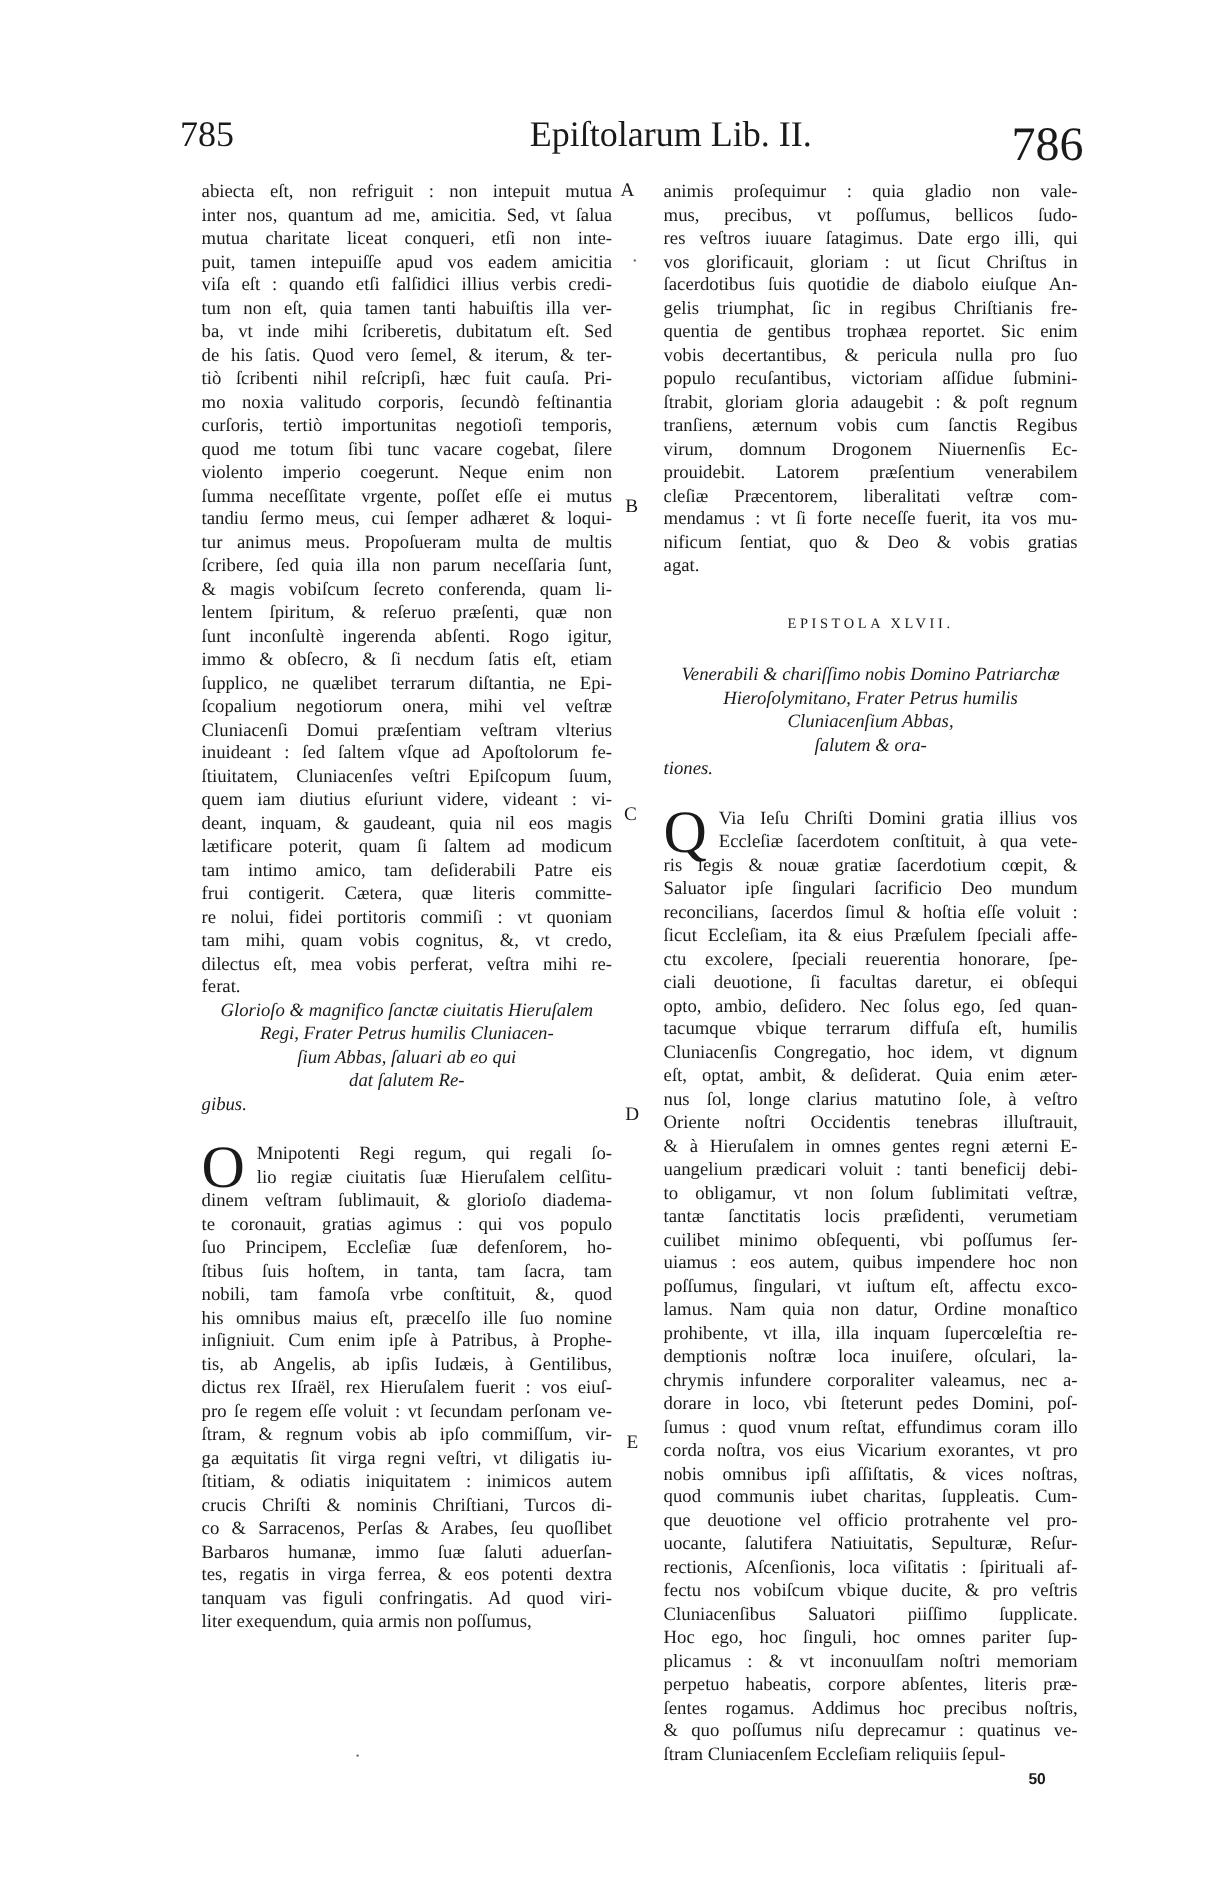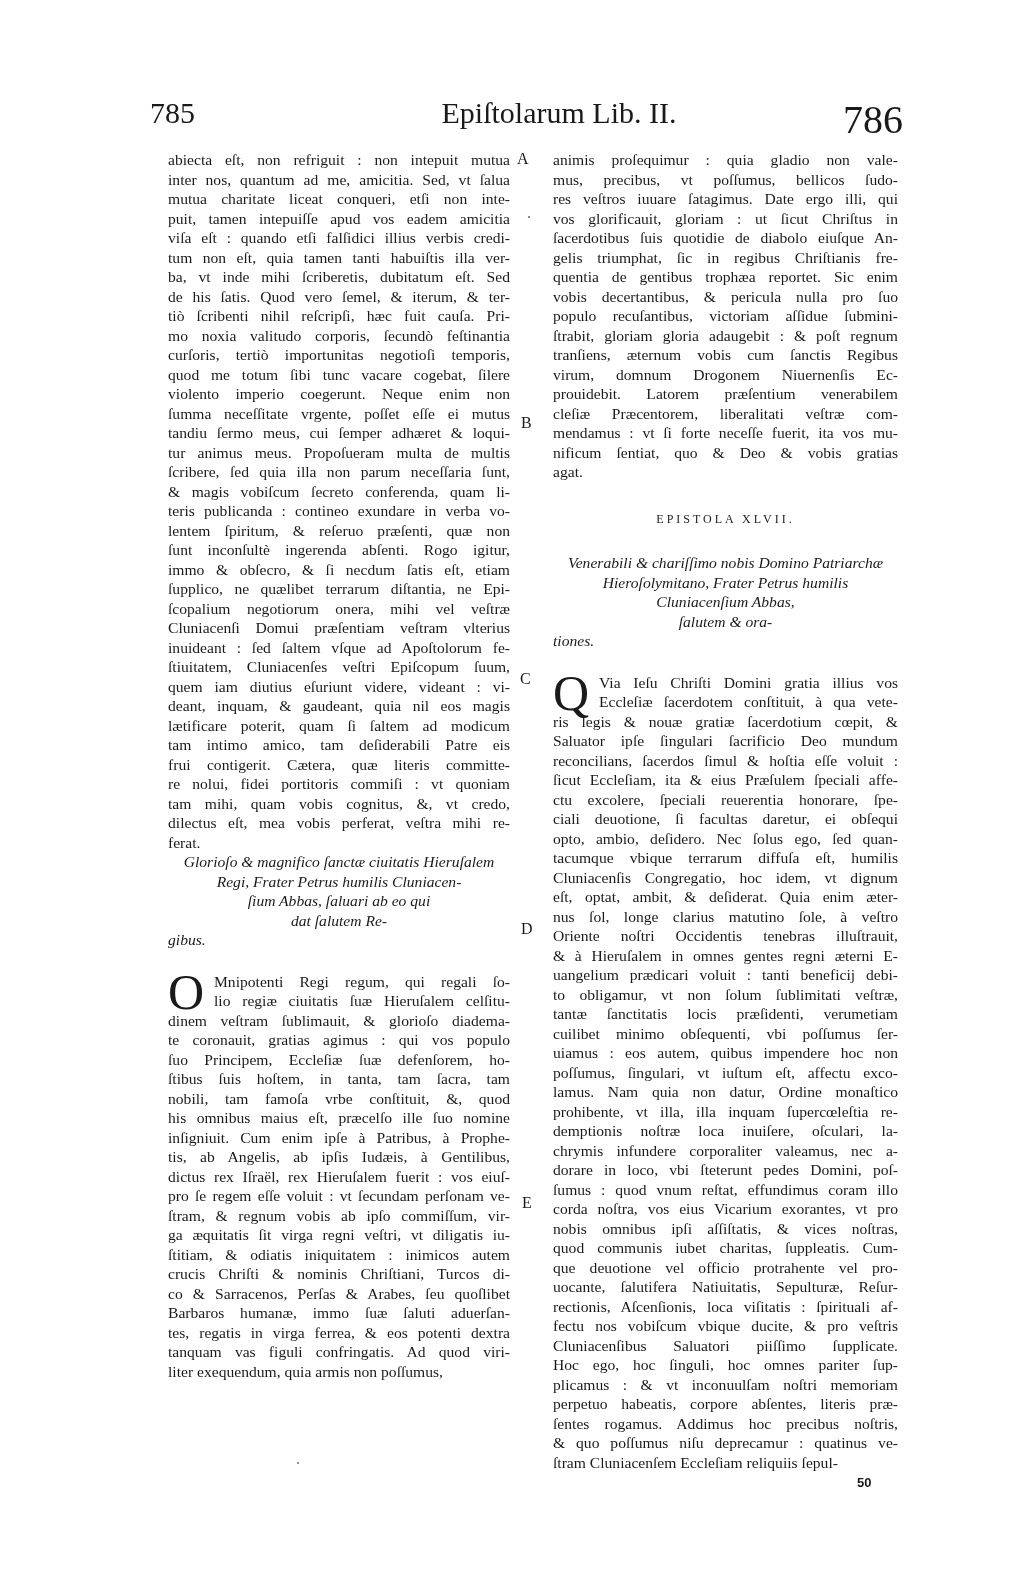--- a/index.html
+++ b/index.html
@@ -45,21 +45,20 @@
         <span class="line">tiò ſcribenti nihil reſcripſi, hæc fuit cauſa. Pri-</span>
         <span class="line">mo noxia valitudo corporis, ſecundò feſtinantia</span>
         <span class="line">curſoris, tertiò importunitas negotioſi temporis,</span>
         <span class="line">quod me totum ſibi tunc vacare cogebat, ſilere</span>
         <span class="line">violento imperio coegerunt. Neque enim non</span>
         <span class="line">ſumma neceſſitate vrgente, poſſet eſſe ei mutus</span>
         <span class="line">tandiu ſermo meus, cui ſemper adhæret &amp; loqui-</span>
         <span class="line">tur animus meus. Propoſueram multa de multis</span>
         <span class="line">ſcribere, ſed quia illa non parum neceſſaria ſunt,</span>
         <span class="line">&amp; magis vobiſcum ſecreto conferenda, quam li-</span>
-        <span class="line">teris publicanda : contineo exundare in verba vo-</span>
         <span class="line">lentem ſpiritum, &amp; reſeruo præſenti, quæ non</span>
         <span class="line">ſunt inconſultè ingerenda abſenti. Rogo igitur,</span>
         <span class="line">immo &amp; obſecro, &amp; ſi necdum ſatis eſt, etiam</span>
         <span class="line">ſupplico, ne quælibet terrarum diſtantia, ne Epi-</span>
         <span class="line">ſcopalium negotiorum onera, mihi vel veſtræ</span>
         <span class="line">Cluniacenſi Domui præſentiam veſtram vlterius</span>
         <span class="line">inuideant : ſed ſaltem vſque ad Apoſtolorum fe-</span>
         <span class="line">ſtiuitatem, Cluniacenſes veſtri Epiſcopum ſuum,</span>
         <span class="line">quem iam diutius eſuriunt videre, videant : vi-</span>
         <span class="line">deant, inquam, &amp; gaudeant, quia nil eos magis</span>

